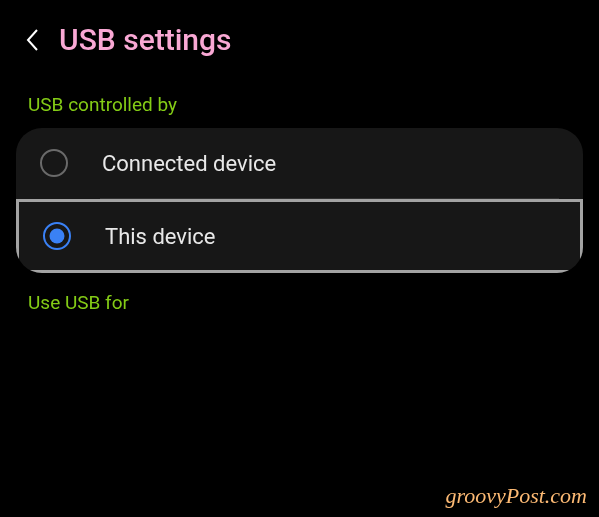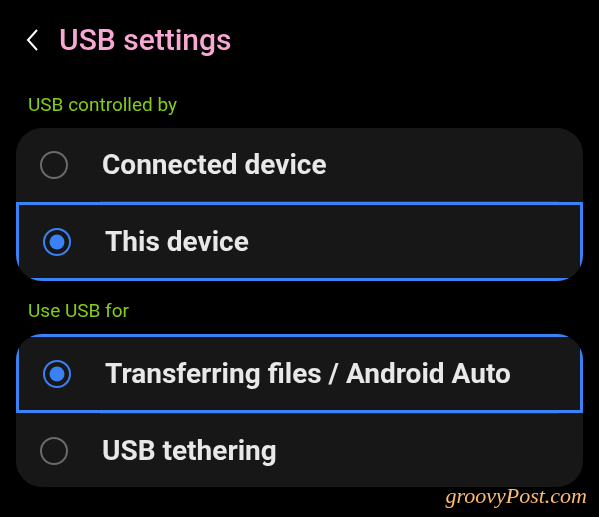--- a/index.html
+++ b/index.html
@@ -49,21 +49,21 @@
       margin: 0 6px;
       overflow: hidden;
     }
     .radio-item {
       display: flex;
       align-items: center;
       padding: 20px 24px;
       min-height: 70px;
     }
     .radio-item.highlighted {
-      border: 3px solid #3b82f6;
+      border: 3px solid #a3a3a3;
     }
     .radio-circle {
       width: 28px;
       height: 28px;
       border-radius: 50%;
       margin-right: 34px;
       position: relative;
       flex-shrink: 0;
     }
     .radio-circle.unchecked {
@@ -78,22 +78,21 @@
       width: 15px;
       height: 15px;
       background: #3a81f5;
       border-radius: 50%;
       top: 50%;
       left: 50%;
       transform: translate(-50%, -50%);
     }
     .radio-label {
       color: #e8e8e8;
-      font-size: 28px;
-      font-weight: bold;
+      font-size: 22px;
     }
     .divider {
       height: 1px;
       background: #303030;
       margin: 0 24px 0 84px;
     }
     .watermark {
       position: absolute;
       bottom: 8px;
       right: 12px;
@@ -125,26 +124,15 @@
     </div>
     <div class="divider"></div>
     <div class="radio-item highlighted">
       <div class="radio-circle checked"></div>
       <span class="radio-label">This device</span>
     </div>
   </div>
 
   <div class="section-label">Use USB for</div>
 
-  <div class="card">
-    <div class="radio-item highlighted">
-      <div class="radio-circle checked"></div>
-      <span class="radio-label">Transferring files / Android Auto</span>
-    </div>
-    <div class="divider"></div>
-    <div class="radio-item">
-      <div class="radio-circle unchecked"></div>
-      <span class="radio-label">USB tethering</span>
-    </div>
-  </div>
 </div>
 
 <div class="watermark">groovyPost.com</div>
 
 </body></html>

